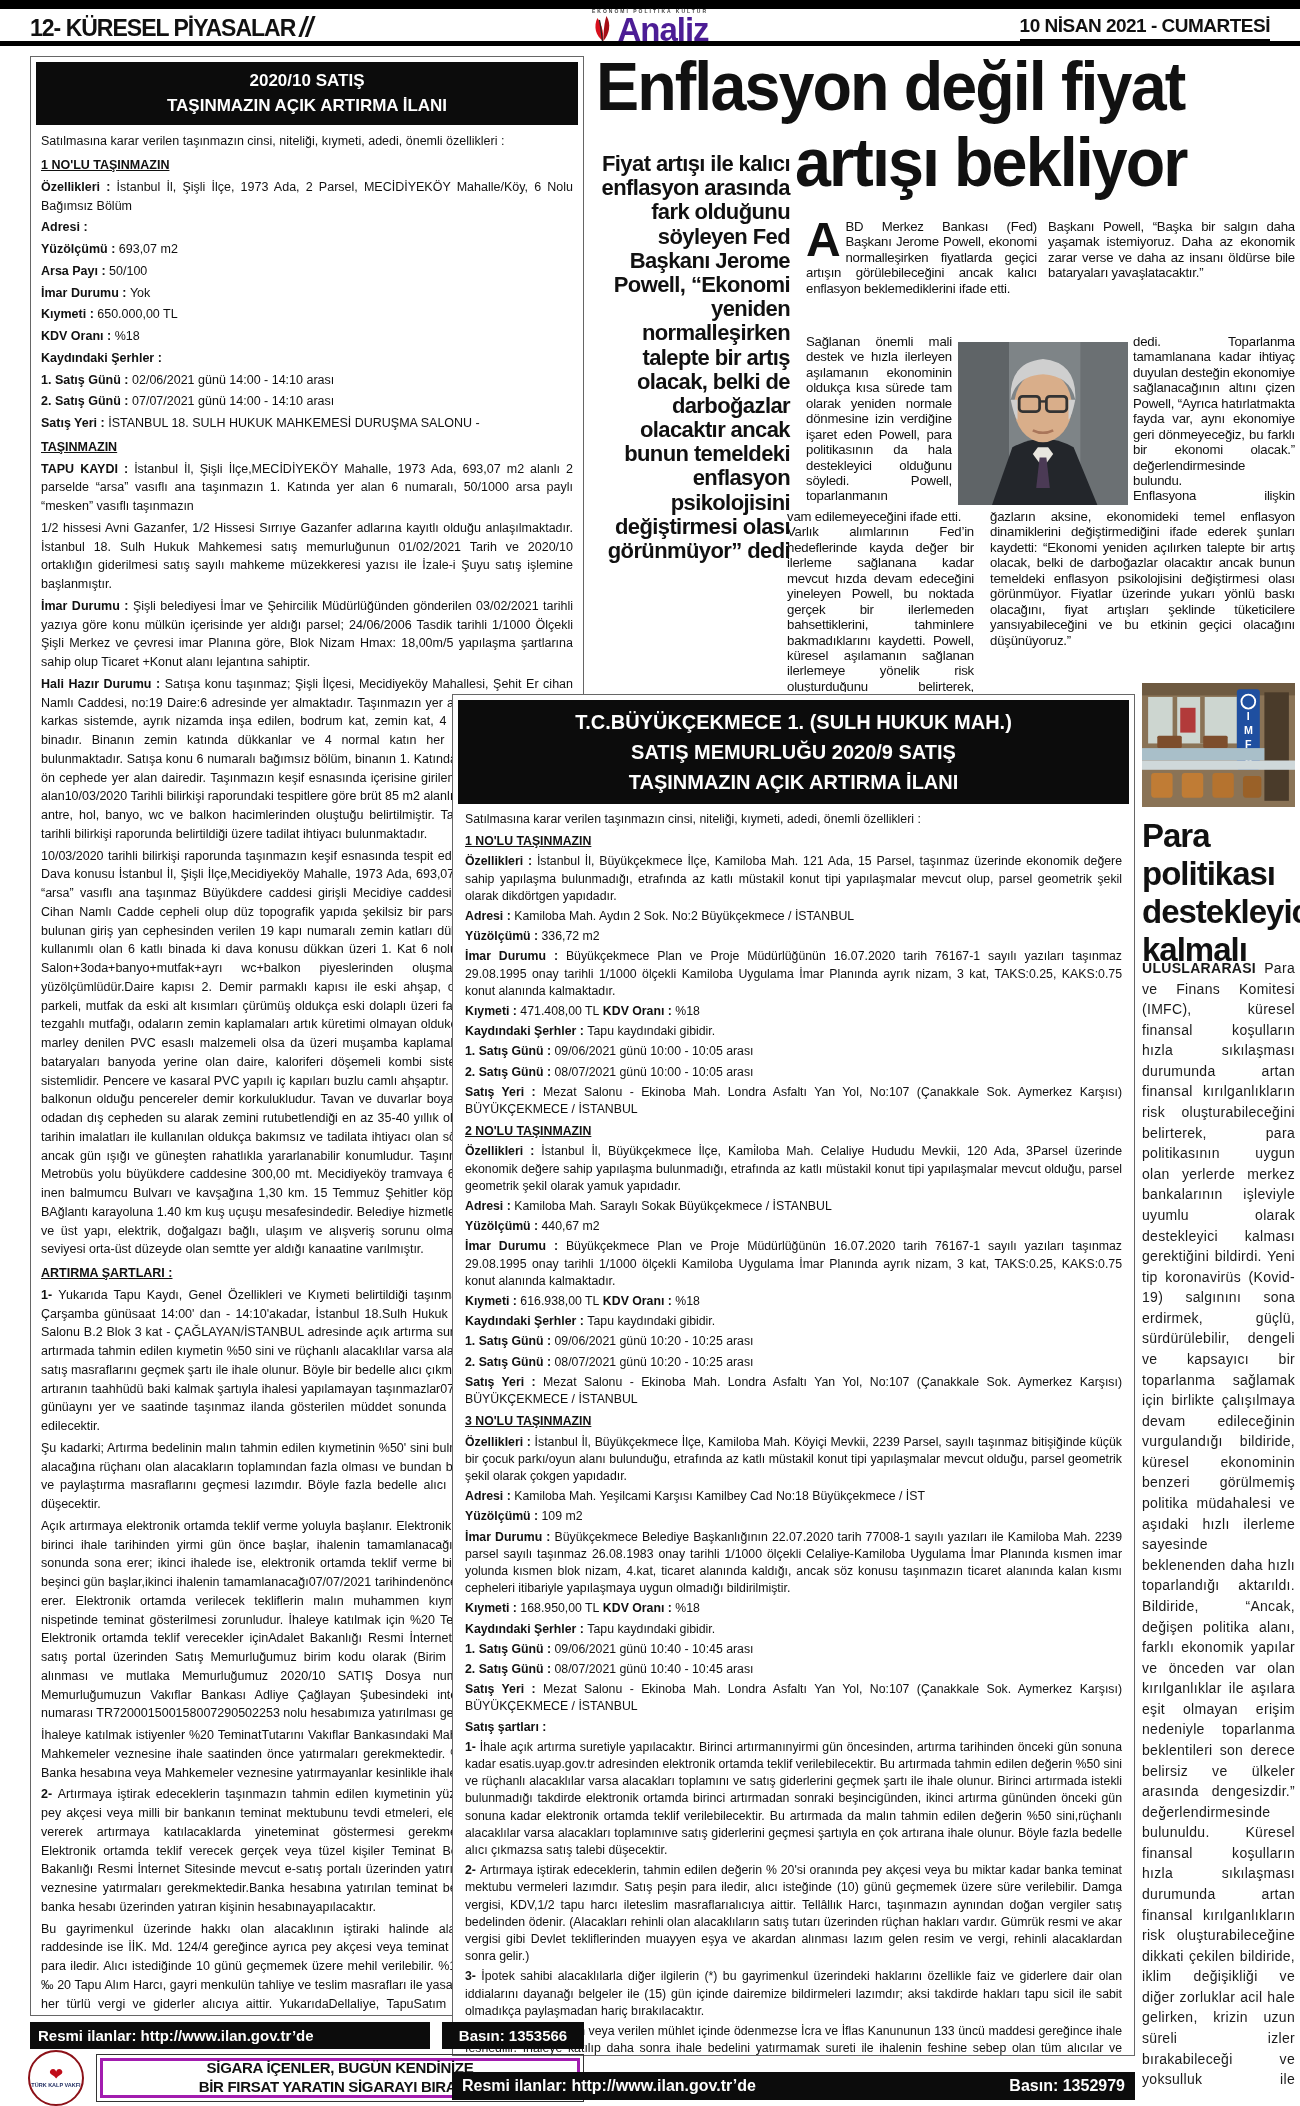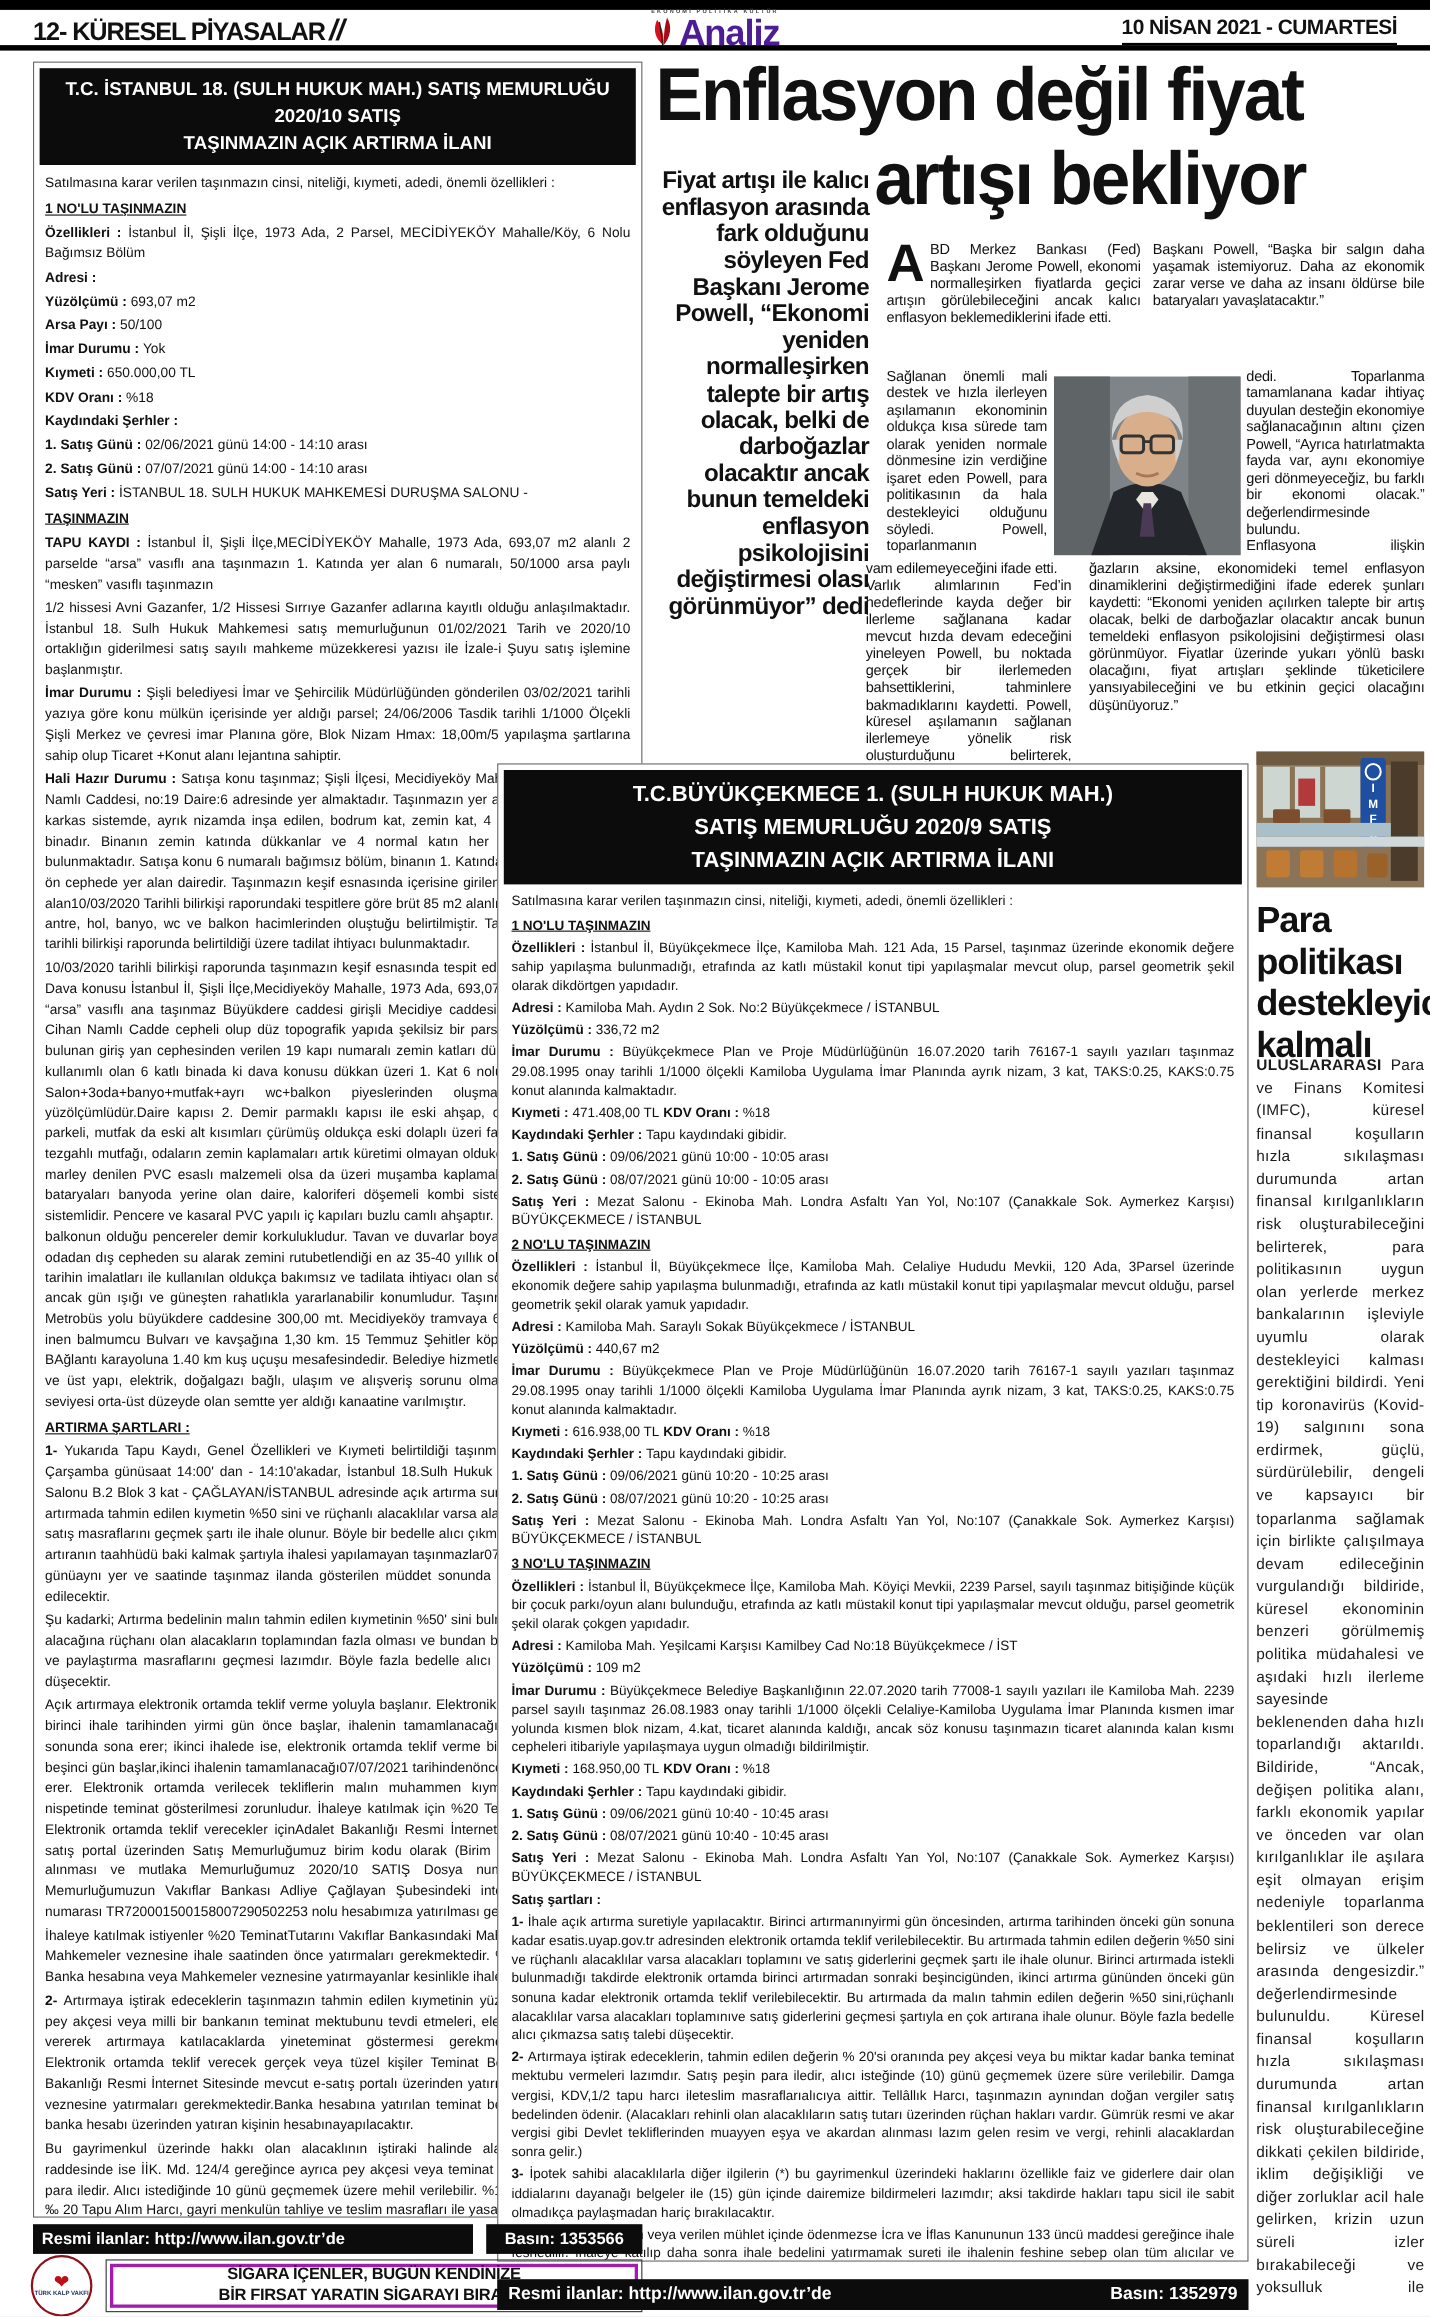--- a/index.html
+++ b/index.html
@@ -88,21 +88,20 @@
         <path d="M11 27 C10 18 9 10 8 6" stroke="#222" stroke-width="1.2" fill="none"></path>
       </svg></span>
       <span>Analiz</span>
     </div>
   </div>
   <div class="abs" id="hdr-date">10 NİSAN 2021 - CUMARTESİ</div>
   <div class="abs" id="hdr-rule"></div>
 
   <div class="abs notice" id="noticeL">
     <div class="n-title">
-      <div>T.C. İSTANBUL 18. (SULH HUKUK MAH.) SATIŞ MEMURLUĞU</div>
       <div>2020/10 SATIŞ</div>
       <div>TAŞINMAZIN AÇIK ARTIRMA İLANI</div>
     </div>
     <div class="n-body">
         <p class="li-p">Satılmasına karar verilen taşınmazın cinsi, niteliği, kıymeti, adedi, önemli özellikleri :</p>
         <p class="li-h">1 NO'LU TAŞINMAZIN</p>
         <p class="li-p"><b>Özellikleri : </b>İstanbul İl, Şişli İlçe, 1973 Ada, 2 Parsel, MECİDİYEKÖY Mahalle/Köy, 6 Nolu Bağımsız Bölüm</p>
         <p class="li-p"><b>Adresi : </b></p>
         <p class="li-p"><b>Yüzölçümü : </b>693,07 m2</p>
         <p class="li-p"><b>Arsa Payı : </b>50/100</p>

